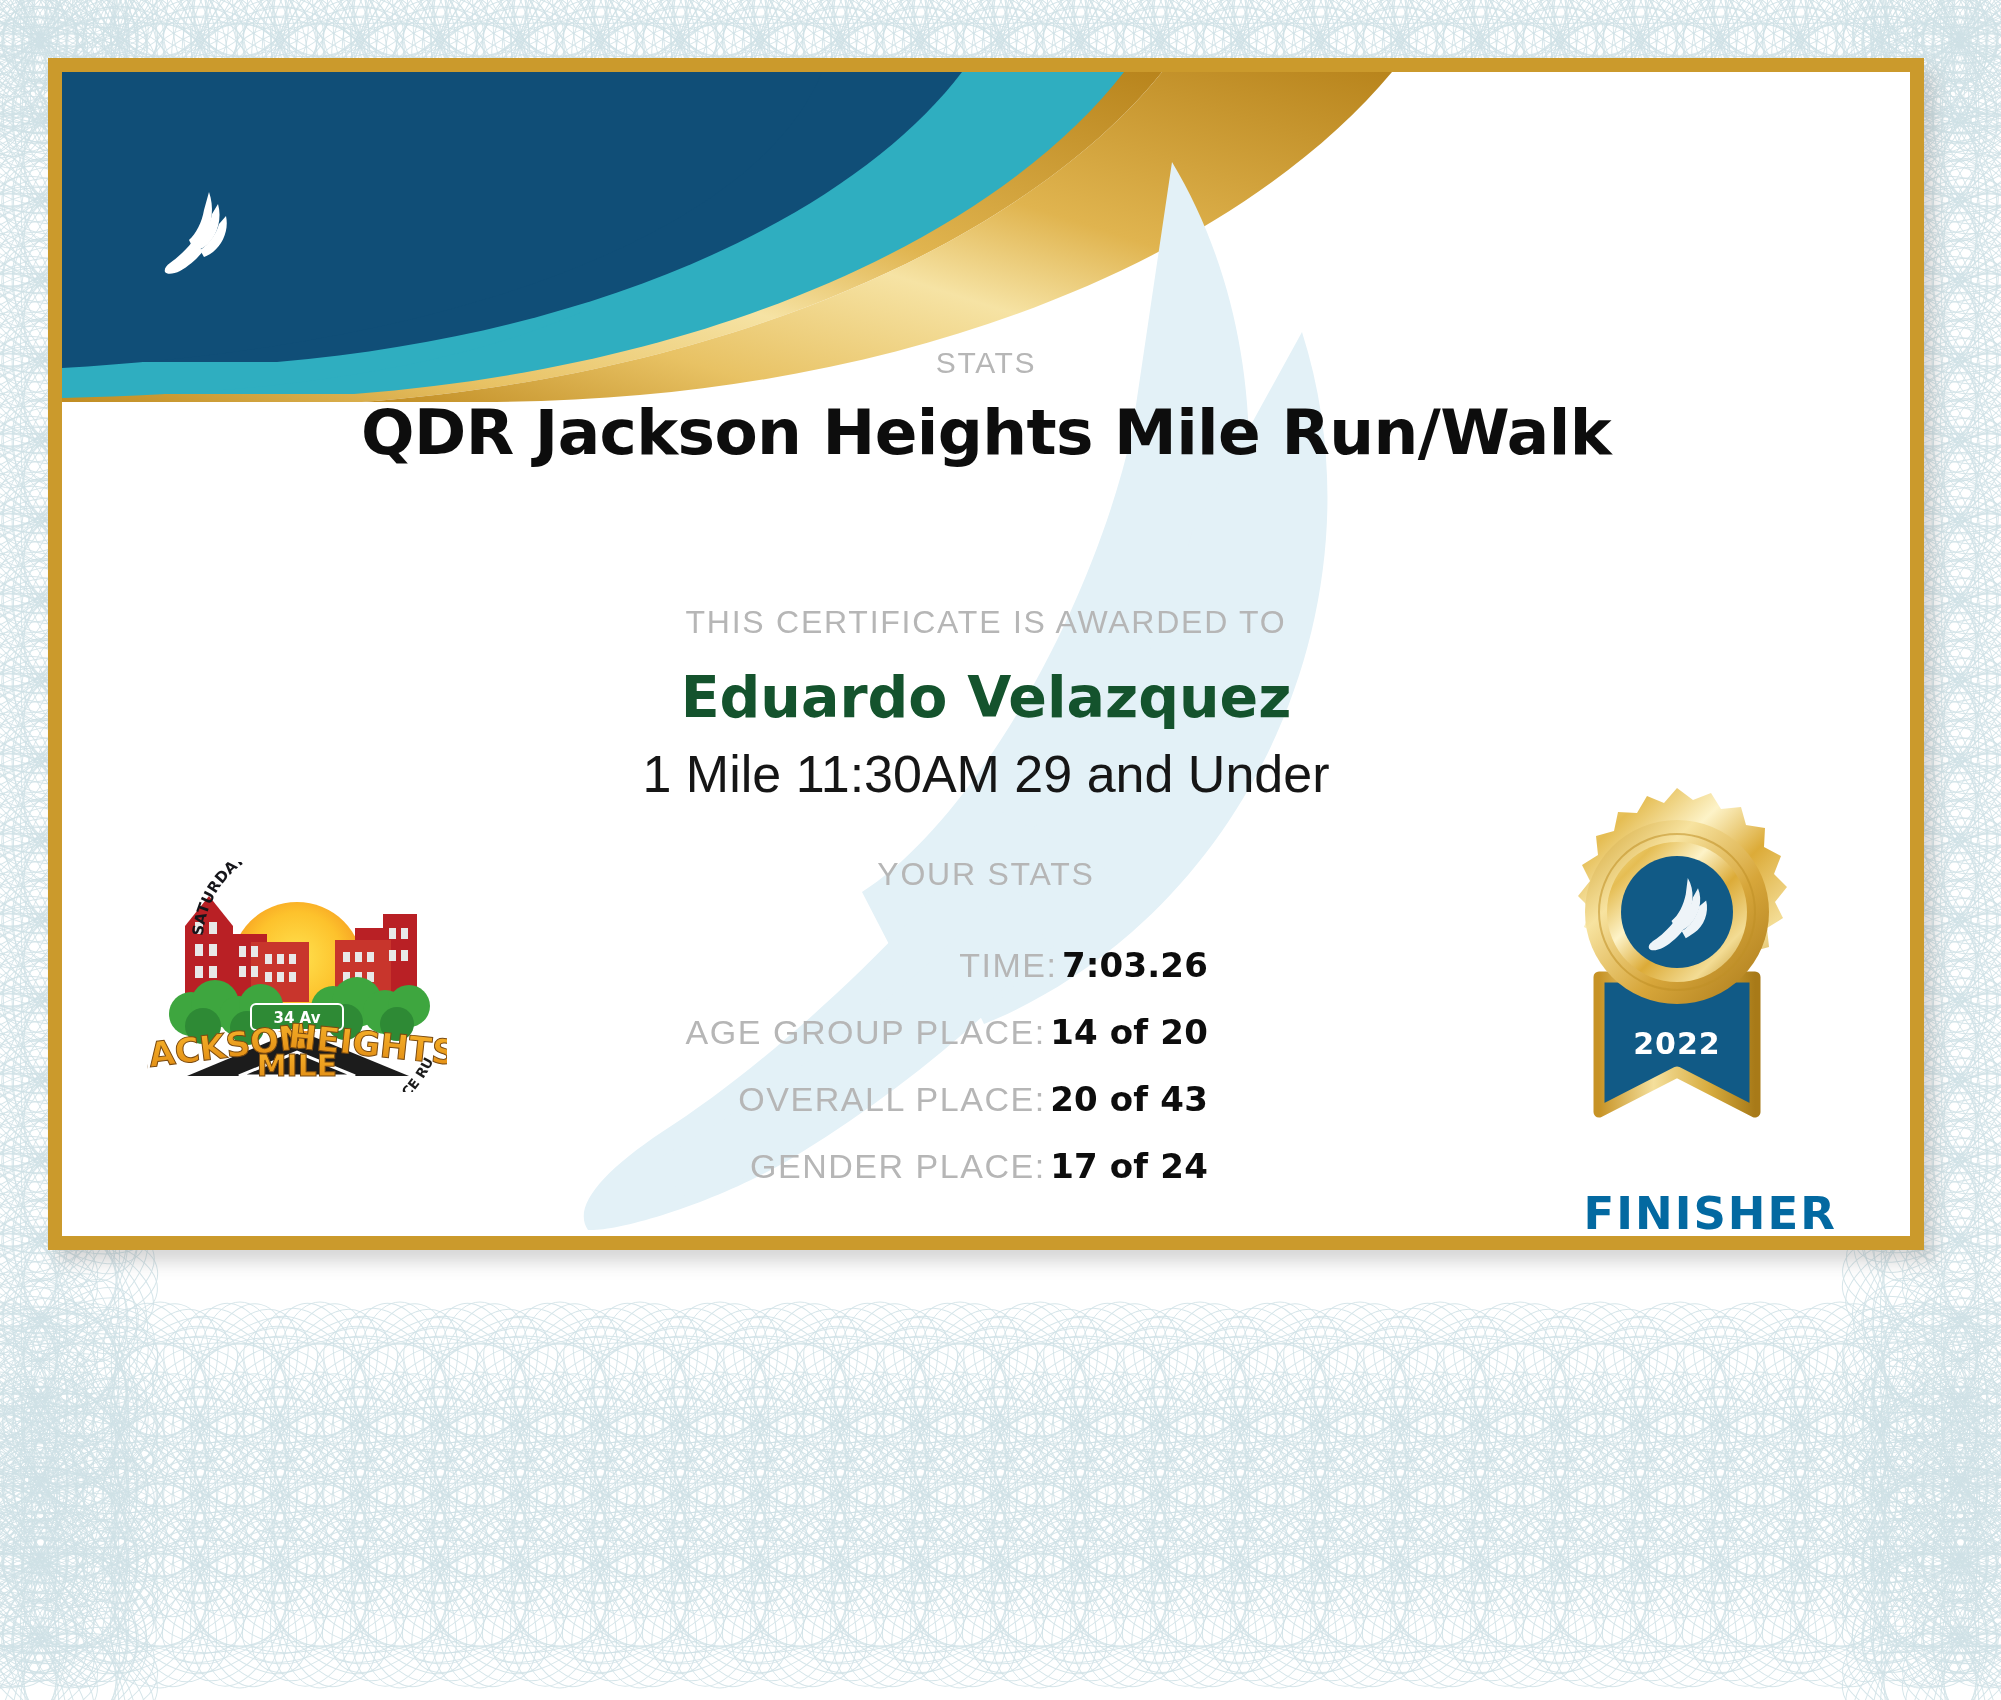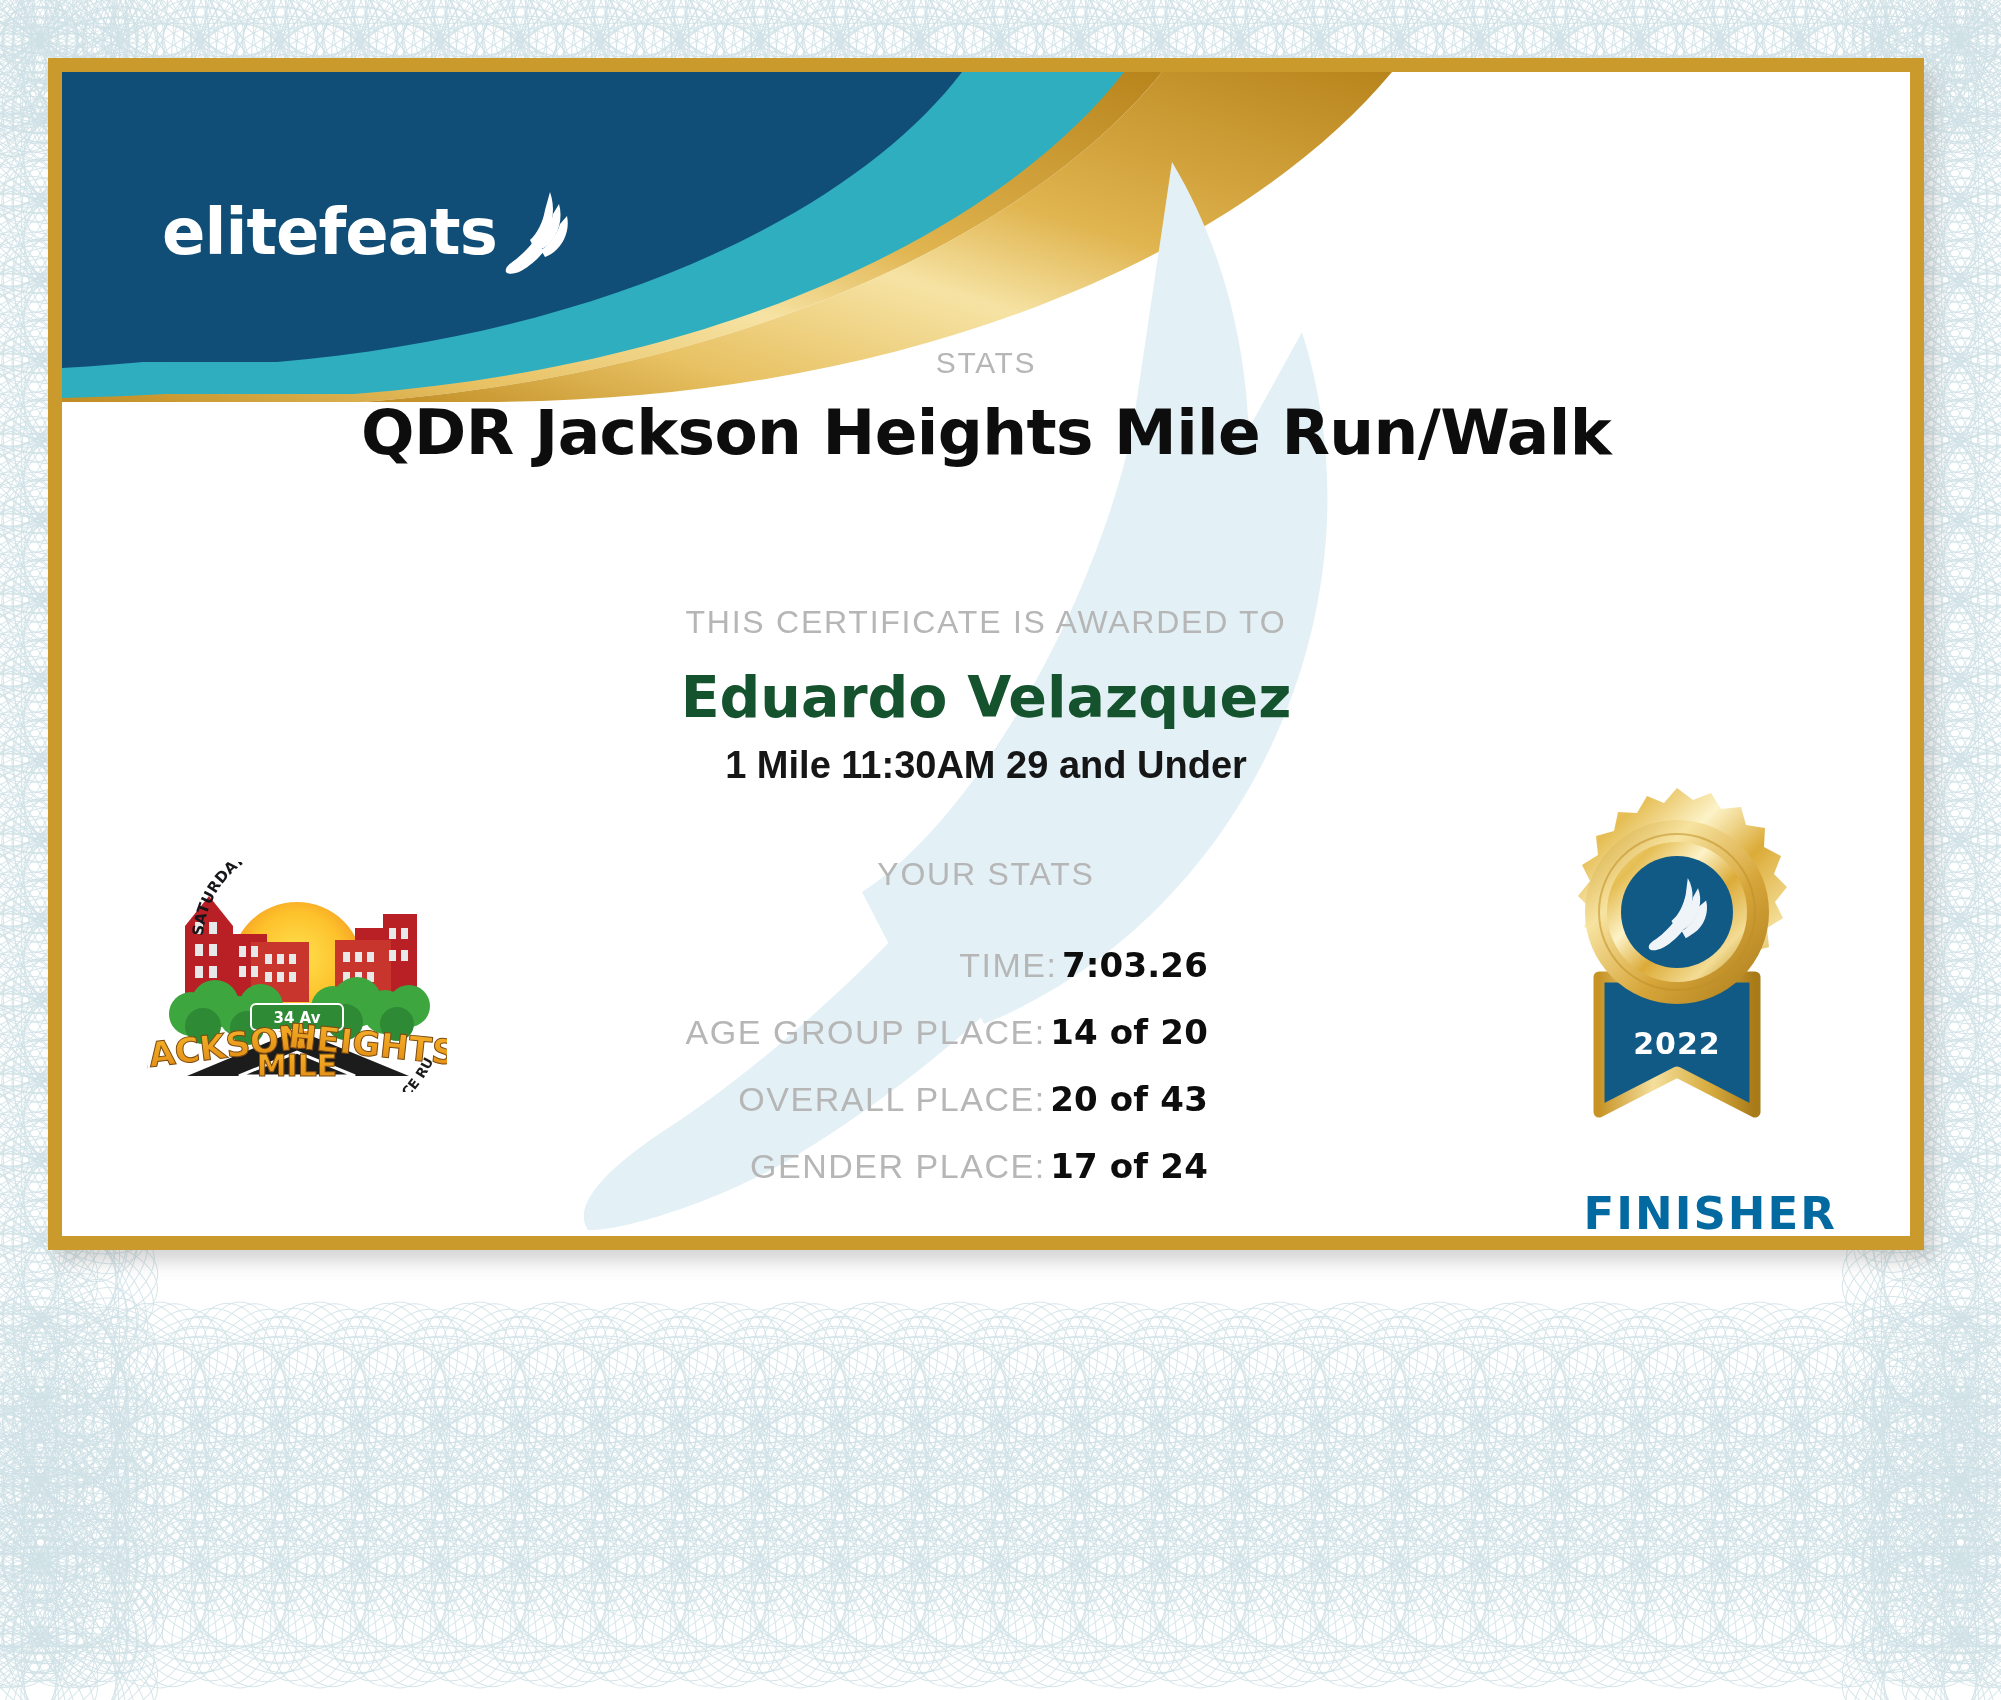--- a/index.html
+++ b/index.html
@@ -60,21 +60,21 @@
     color: #b6b6b6;
     letter-spacing: .055em;
     font-weight: 400;
   }
   #event-label      { top: 274px;  font-size: 30px; }
   #event-title      { top: 324px;  font-size: 63px; font-weight: 800; color: #0d0d0d;
                       letter-spacing: -.01em; font-family: "DejaVu Sans", sans-serif; }
   #awarded-label    { top: 532px;  font-size: 32px; }
   #athlete-name     { top: 592px;  font-size: 57px; font-weight: 800; color: #14532d;
                       font-family: "DejaVu Sans", sans-serif; }
-  #athlete-division { top: 672px;  font-size: 38px; font-weight: 700; color: #161616;
+  #athlete-division { top: 672px;  font-size: 52px; font-weight: 400; color: #161616;
                       font-family: "Liberation Sans", sans-serif; }
   #stats-label      { top: 784px;  font-size: 32px; }
 
   
   #stats {
     position: absolute;
     left: 300px; top: 860px;
     width: 846px;
     text-align: right;
   }
@@ -233,22 +233,20 @@
 
       <path d="M0,0 H1062 C948,148 680,292 292,322 H0 Z" fill="#2FAEC0"></path>
 
       <path d="M0,240 H520 C380,300 200,322 0,326 Z" fill="#2FAEC0"></path>
 
       <path d="M0,0 H900 C800,132 560,260 215,290 H0 Z" fill="#104E77"></path>
       <path d="M0,0 H760 C700,150 420,272 0,296 Z" fill="#104E77"></path>
     </svg>
 
     <div style="position:absolute;left:100px;top:118px;display:flex;align-items:flex-end;gap:6px;">
-      <span style="color:#ffffff;font-family:'DejaVu Sans',sans-serif;font-weight:700;
-                   font-size:64px;letter-spacing:-.015em;line-height:.9;">elitefeats</span>
       <svg width="70" height="86" viewBox="0 0 70 86" style="margin-bottom:-14px;">
         <g fill="#ffffff">
           <path d="M47 2 C52 16 51 34 42 48 C39 53 35 56 31 58 L27 50 C34 44 40 32 42 20 Z"></path>
           <path d="M56 14 C60 28 56 44 46 54 C43 57 39 59 36 60 L32 53 C40 48 48 36 50 24 Z"></path>
           <path d="M64 26 C67 40 61 54 51 62 C48 64 45 66 42 67 L38 60 C46 55 54 45 57 34 Z"></path>
           <path d="M30 52 C24 60 15 68 8 73 C4 76 2 79 3 82 C5 85 12 84 18 81 C27 76 36 68 41 61 Z"></path>
           <path d="M8 76 C16 72 26 65 33 57 L36 62 C29 70 19 77 11 81 Z"></path>
         </g>
       </svg>
     </div>

